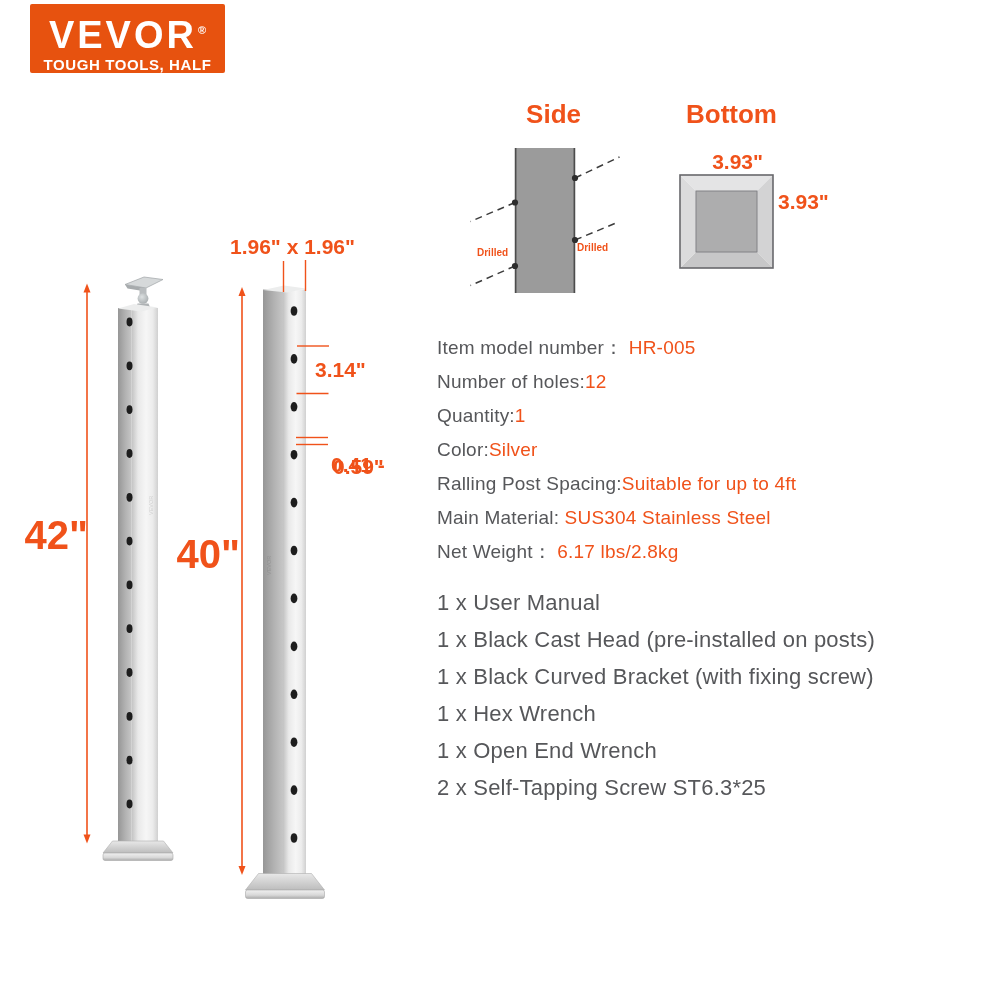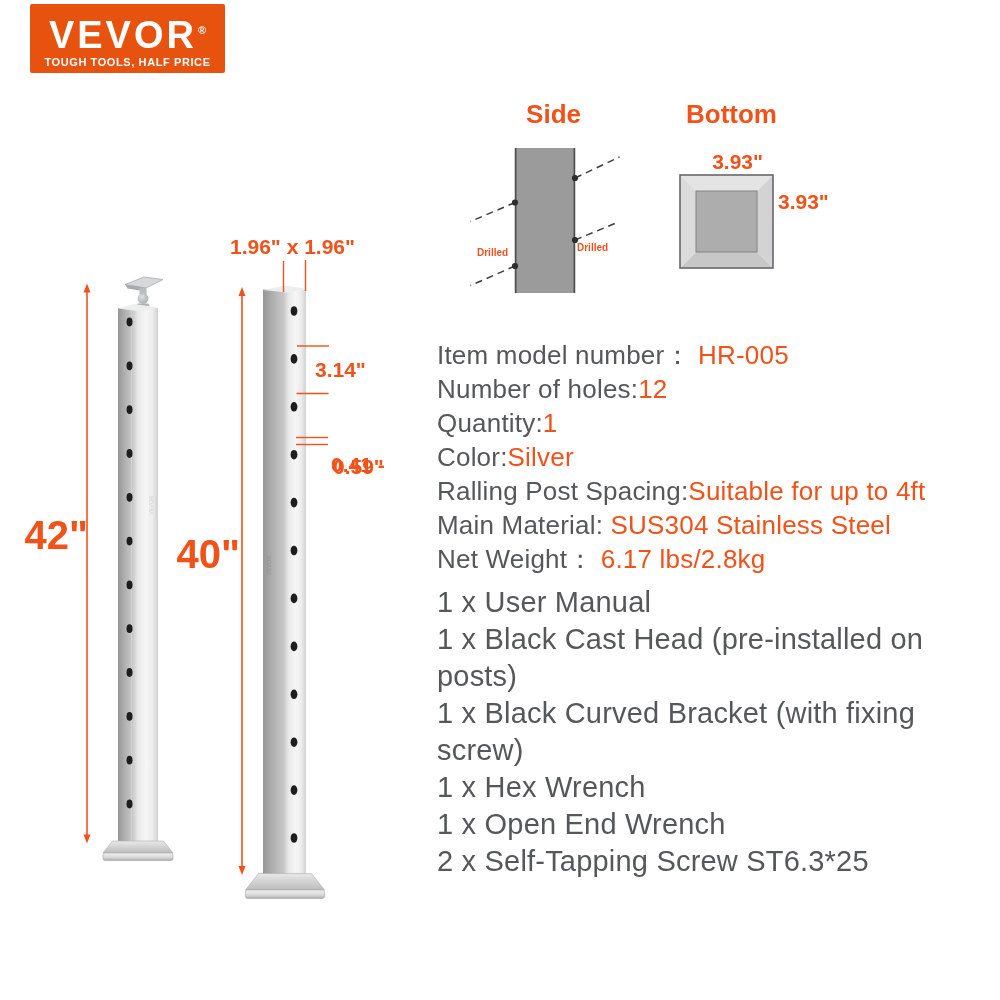--- a/index.html
+++ b/index.html
@@ -10,38 +10,38 @@
   svg{position:absolute;left:0;top:0;}
   
   .logo{
     position:absolute;left:30px;top:4px;width:195px;height:69px;
     background:#E7520F;border-radius:2px;text-align:center;color:#fff;
   }
   .logo .word{
     margin-top:7px;font-size:38px;line-height:38px;font-weight:bold;letter-spacing:3px;
   }
   .logo .reg{font-size:11px;vertical-align:super;letter-spacing:0;margin-left:1px;}
-  .logo .tag{margin-top:2px;font-size:11px;font-weight:bold;letter-spacing:0.6px;}
+  .logo .tag{margin-top:2px;font-size:15px;font-weight:bold;letter-spacing:0.6px;}
   
   .lbl{position:absolute;color:#F0521A;font-weight:bold;white-space:nowrap;}
   .lbl.center{text-align:right;}
   .f21{font-size:21px;line-height:22px;}
   .f26{font-size:26px;line-height:26px;}
   .f40{font-size:40px;line-height:40px;}
   .f11{font-size:10px;line-height:12px;}
   
   .specs{
-    position:absolute;left:437px;top:338px;color:#56575A;
-    font-size:26px;line-height:34px;letter-spacing:0.2px;
+    position:absolute;left:437px;top:331px;color:#56575A;
+    font-size:19px;line-height:34px;letter-spacing:0.2px;
   }
   .spec-line{white-space:pre-wrap;}
   .spec-line .val{color:#F0521A;}
   .pkg{
     position:absolute;left:437px;top:584px;color:#56575A;
-    font-size:29px;line-height:37px;letter-spacing:0.2px;
+    font-size:22px;line-height:37px;letter-spacing:0.2px;
   }
   .pkg-line{white-space:pre-wrap;}
 </style>
 </head>
 <body>
 
 <div class="page">
 
   <svg width="1000" height="1000" viewBox="0 0 1000 1000">
     <defs>

